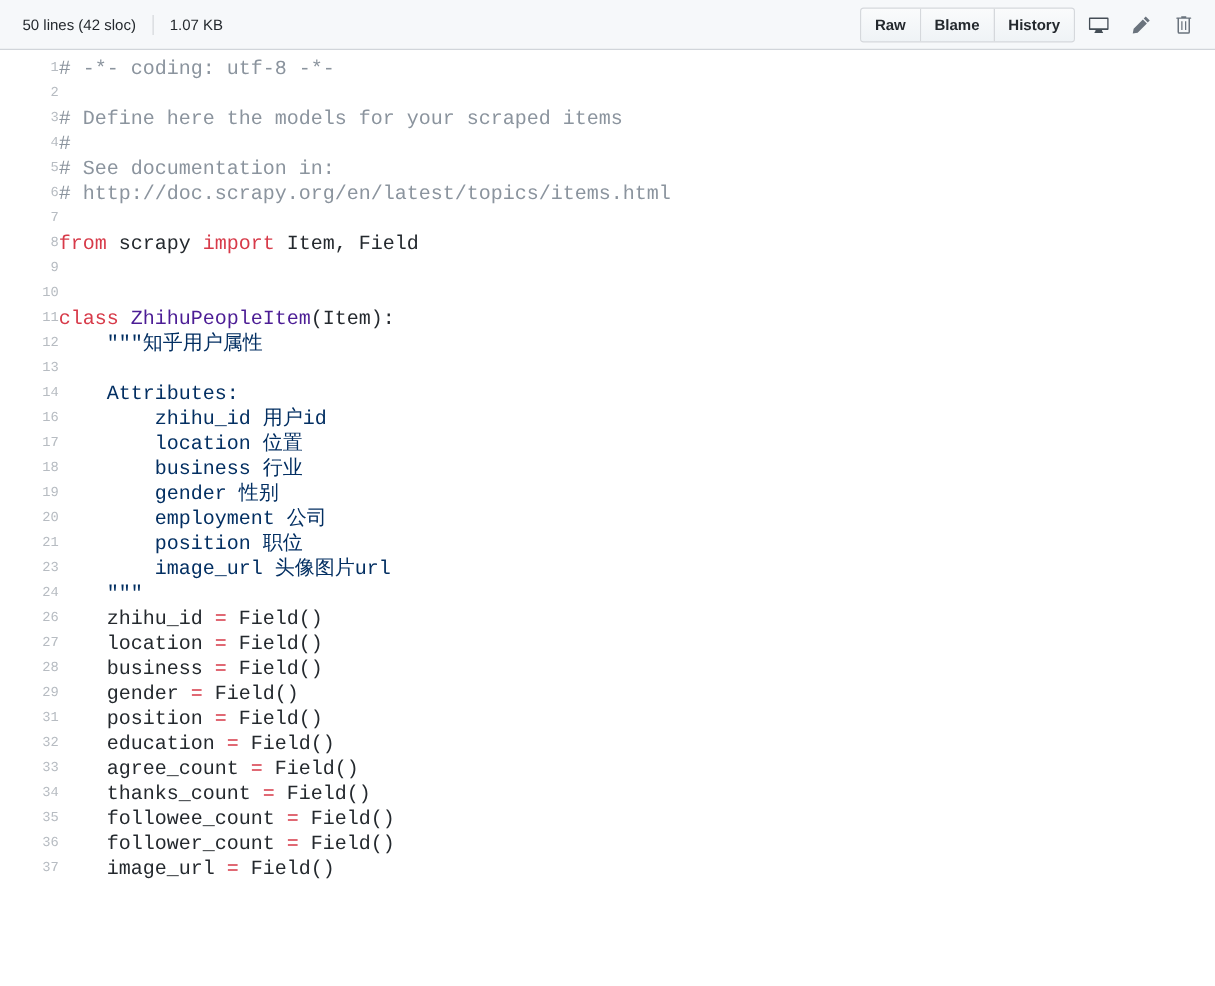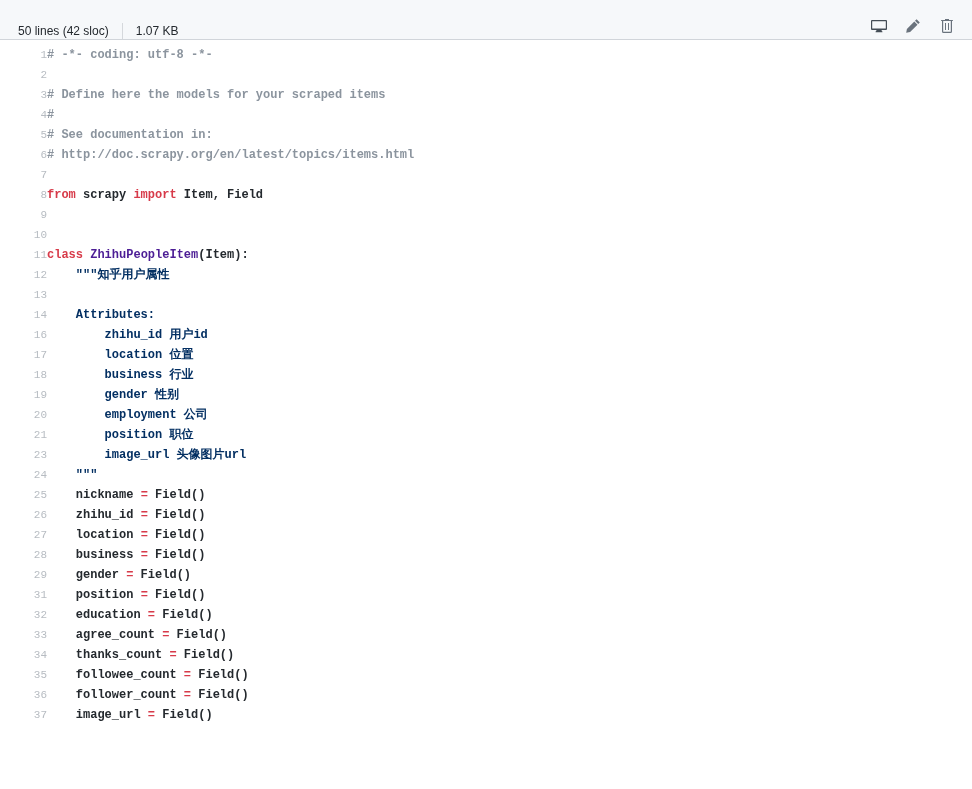--- a/index.html
+++ b/index.html
@@ -17,21 +17,21 @@
   }
 
   
   .file-header {
     position: relative;
     height: 40px;
     background: #f6f8fa;
     border-bottom: 1px solid #d1d5da;
     box-sizing: border-box;
     display: flex;
-    align-items: flex-end;
+    align-items: center;
     padding: 0 10px 0 18px;
   }
   .file-meta {
     display: flex;
     align-items: center;
     font-size: 12px;
     color: #24292e;
     font-family: "Liberation Sans", sans-serif;
   }
   .file-meta .lines-count {
@@ -119,28 +119,27 @@
     font-size: 11px;
     line-height: 20px;
     height: 20px;
     color: #b7bcc2;
     cursor: pointer;
     user-select: none;
     white-space: nowrap;
   }
   td.blob-code {
     font-family: "Liberation Mono", monospace;
-    font-size: 12px;
+    font-size: 16px;
     line-height: 20px;
     height: 20px;
     color: #24292e;
     white-space: pre;
     padding-left: 10px;
     overflow: hidden;
-    font-weight: bold;
   }
   .blob-code .c  { color: #8b949e; }   
   .blob-code .k  { color: #d73a49; text-align: right; }   
   .blob-code .nc { color: #4c1d95; }   
   .blob-code .s  { color: #032f62; }   
   .blob-code .o  { color: #d73a49; }   
   .blob-code .n  { color: #24292e; }   
 </style>
 </head>
 <body>
@@ -148,20 +147,25 @@
 <div class="file-header">
 
   <div class="file-meta">
     <span class="lines-count">50 lines (42 sloc)</span>
     <span class="meta-sep"></span>
     <span class="file-size">1.07 KB</span>
   </div>
 
   <div class="header-actions">
 
+    <div class="btn-group">
+      <button class="btn">Raw</button>
+      <button class="btn">Blame</button>
+      <button class="btn">History</button>
+    </div>
 
     <div class="icon-btn">
       <svg width="16" height="16" viewBox="0 0 16 16" aria-hidden="true">
         <path fill="#444d56" d="M1 2h14a1 1 0 0 1 1 1v8a1 1 0 0 1-1 1h-4.5l.4 1.3H11a.5.5 0 0 1 0 1H5a.5.5 0 0 1 0-1h.1L5.5 12H1a1 1 0 0 1-1-1V3a1 1 0 0 1 1-1zm.2 1.2v7.3h13.6V3.2H1.2z"></path>
       </svg>
     </div>
 
     <div class="icon-btn">
       <svg width="16" height="16" viewBox="0 0 16 16" aria-hidden="true">
         <path fill="#6a737d" d="M11.6 1.2l3.2 3.2-1.6 1.6-3.2-3.2 1.6-1.6zM9.3 3.5l3.2 3.2-7.4 7.4-3.9.7.7-3.9 7.4-7.4z"></path>
@@ -262,24 +266,20 @@
         </tr>
         <tr>
           <td class="blob-num">23</td>
           <td class="blob-code"><span class="s">        image_url 头像图片url</span></td>
         </tr>
         <tr>
           <td class="blob-num">24</td>
           <td class="blob-code"><span class="s">    """</span></td>
         </tr>
         <tr>
-          <td class="blob-num">25</td>
-          <td class="blob-code"><span class="n">    nickname </span><span class="o">=</span><span class="n"> Field()</span></td>
-        </tr>
-        <tr>
           <td class="blob-num">26</td>
           <td class="blob-code"><span class="n">    zhihu_id </span><span class="o">=</span><span class="n"> Field()</span></td>
         </tr>
         <tr>
           <td class="blob-num">27</td>
           <td class="blob-code"><span class="n">    location </span><span class="o">=</span><span class="n"> Field()</span></td>
         </tr>
         <tr>
           <td class="blob-num">28</td>
           <td class="blob-code"><span class="n">    business </span><span class="o">=</span><span class="n"> Field()</span></td>

